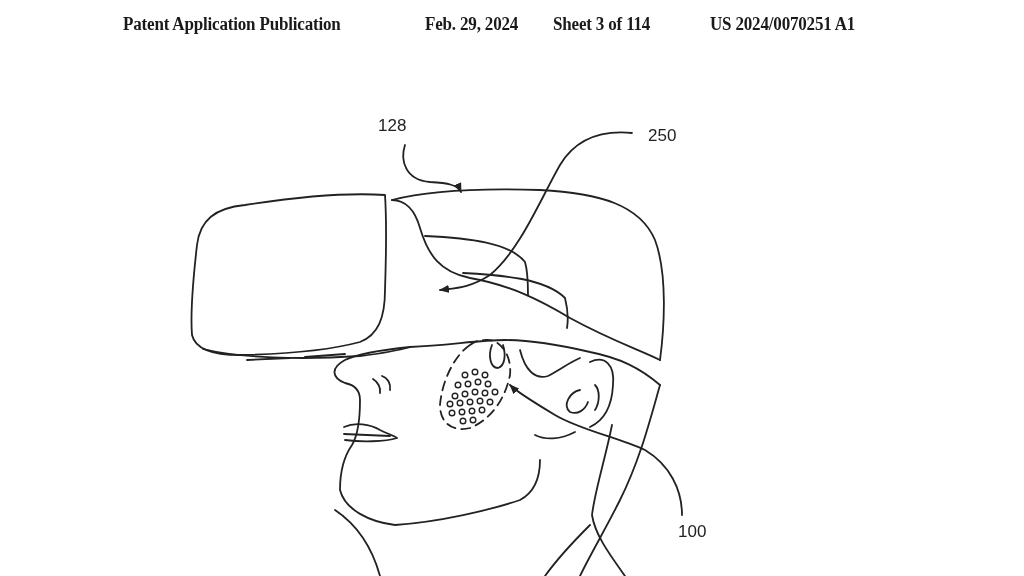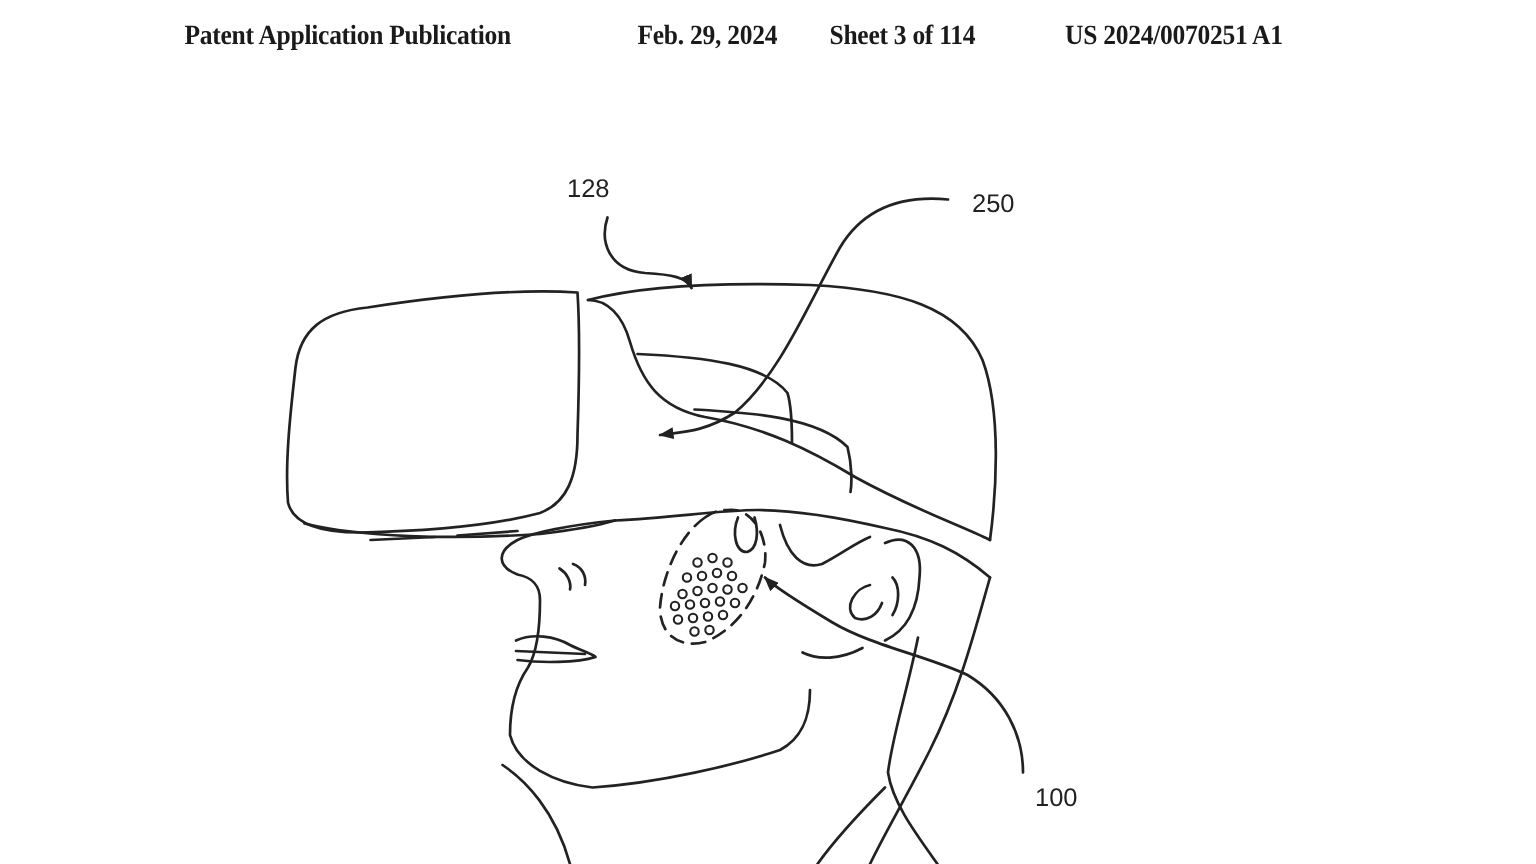--- a/index.html
+++ b/index.html
@@ -139,13 +139,13 @@
       <path d="M612,425 C605,460 595,490 592,515 C595,535 610,555 625,576"></path>
       <path d="M545,576 C560,555 580,535 590,525"></path>
     </g>
 
     <path d="M682,515 C682,490 670,465 645,450 C620,438 580,430 555,415 C530,400 515,390 510,385" marker-end="url(#arrowhead)"></path>
   </g>
 </svg>
 
 <div class="ref-label" style="left:378px; top:116px;">128</div>
 <div class="ref-label" style="left:648px; top:126px;text-align:right;">250</div>
-<div class="ref-label" style="left:678px; top:522px;margin-left:12px;">100</div>
+<div class="ref-label" style="left:678px; top:522px;">100</div>
 
 </body></html>

